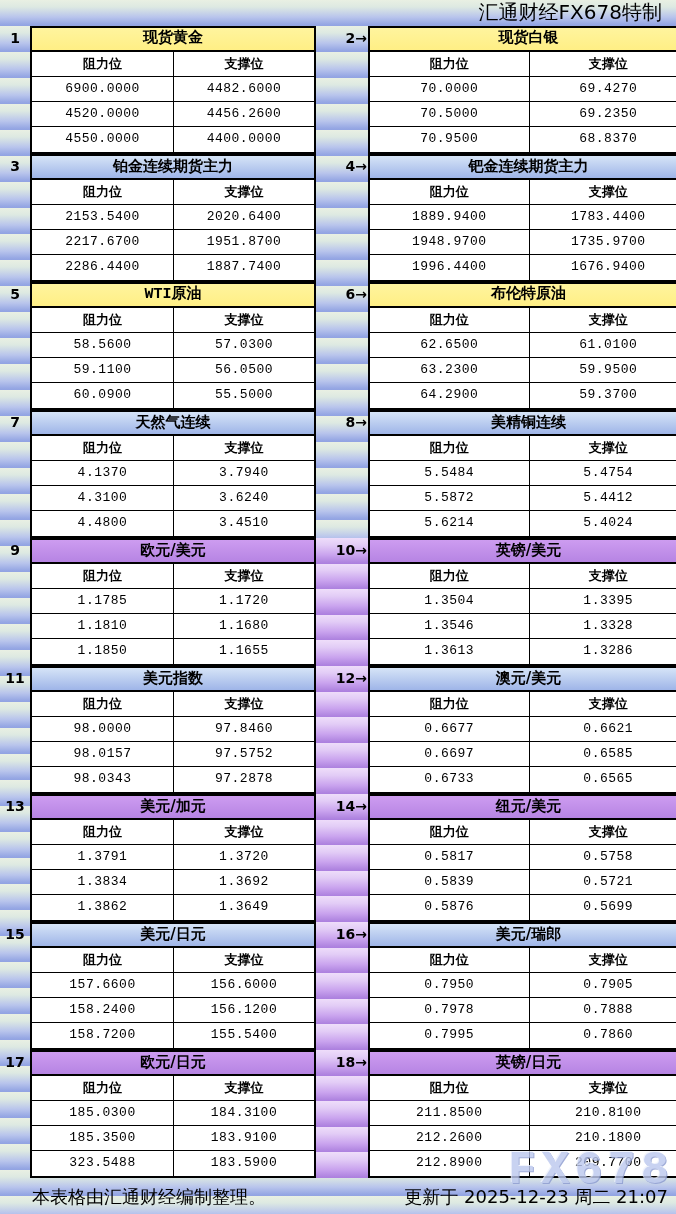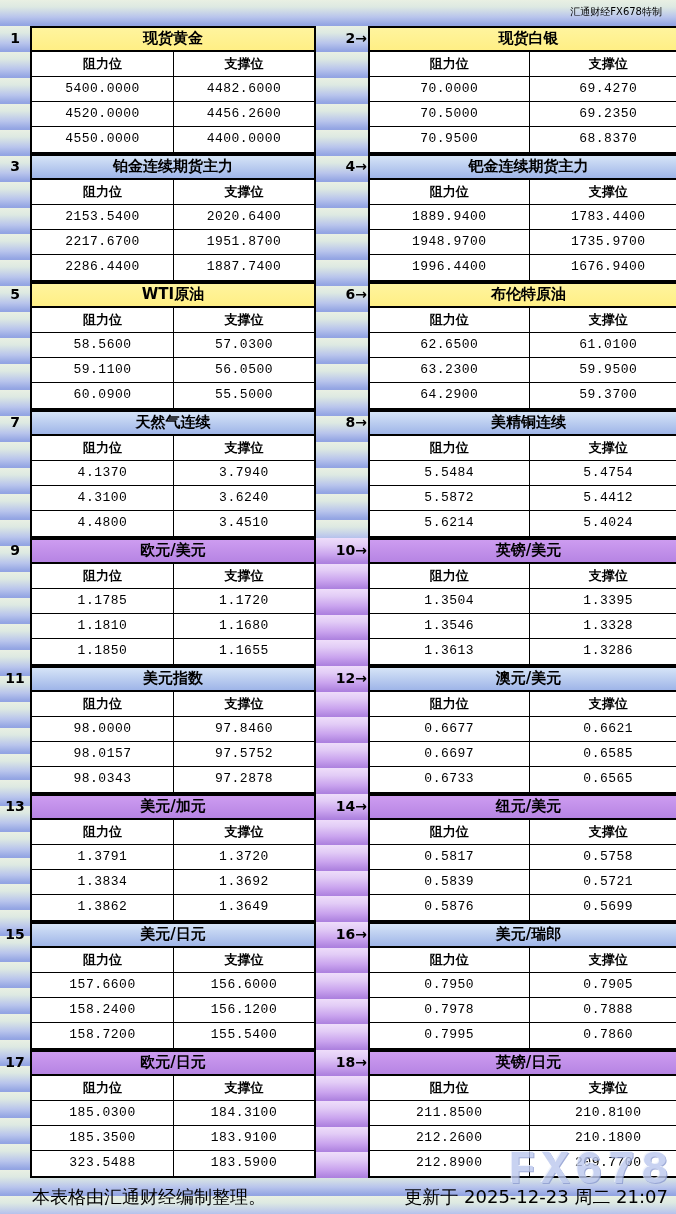--- a/index.html
+++ b/index.html
@@ -9,21 +9,21 @@
   .page {
     position:relative; width:676px; height:1214px; overflow:hidden;
     background: repeating-linear-gradient(180deg,
       #e9f0e3 0px, #dde9e2 7px, #b9c5ec 17px, #97a8e4 24px, #91a3e2 26px);
   }
 
   
   .topbar {
     position:absolute; top:0; left:0; width:676px; height:26px;
     text-align:right; padding-right:14px;
-    font-size:10px; line-height:24px;
+    font-size:20px; line-height:24px;
   }
 
   
   .mid-purple {
     position:absolute; left:316px; top:538px; width:52px; height:640px;
     background: repeating-linear-gradient(180deg,
       #eeddfa 0px, #e2ccf6 7px, #c9a3ee 17px, #b085e0 24px, #ac7fdf 25.6px);
   }
 
   .stack { position:absolute; top:26px; }
@@ -31,21 +31,21 @@
   .stack.right { left:368px; width:321px; }
 
   .block {
     height:128px; border:2px solid #000; background:#fff;
     display:grid; grid-template-rows:24px 25px 25px 25px 25px;
   }
   .title {
     border-bottom:2px solid #000;
     text-align:center; font-weight:bold; font-size:15px; line-height:21px;
   }
-  .t-yellow { background:linear-gradient(180deg,#fff49e 0%, #ffef85 100%); }
+  .t-yellow { background:linear-gradient(180deg,#fff49e 0%, #ffef85 100%);font-family:Liberation Mono, monospace; }
   .t-blue   { background:linear-gradient(180deg,#d6e4f7 0%, #9fb5e8 100%); }
   .t-purple { background:linear-gradient(180deg,#cd9cf0 0%, #b684e3 100%); }
 
   .row { display:grid; grid-template-columns:1fr 1fr; border-bottom:1px solid #000; background:#fff; }
   .row:last-child { border-bottom:none; }
   .cell { text-align:center; line-height:24px; font-size:13px; overflow:hidden; }
   .cell + .cell { border-left:1px solid #000; }
   .hcell { font-weight:bold; font-size:13px; }
   .ncell { font-family:"Liberation Mono", monospace; letter-spacing:0.5px; }
 
@@ -80,21 +80,21 @@
   <div class="mid-purple"></div>
 
   <div class="stack left" id="stack-left">
       <div class="block">
     <div class="title t-yellow">现货黄金</div>
     <div class="row">
       <div class="cell hcell">阻力位</div>
       <div class="cell hcell">支撑位</div>
     </div>
   <div class="row">
-          <div class="cell ncell">5400.0000</div>
+          <div class="cell ncell">6900.0000</div>
           <div class="cell ncell">4482.6000</div>
         </div>
         <div class="row">
           <div class="cell ncell">4520.0000</div>
           <div class="cell ncell">4456.2600</div>
         </div>
         <div class="row">
           <div class="cell ncell">4550.0000</div>
           <div class="cell ncell">4400.0000</div>
         </div>

